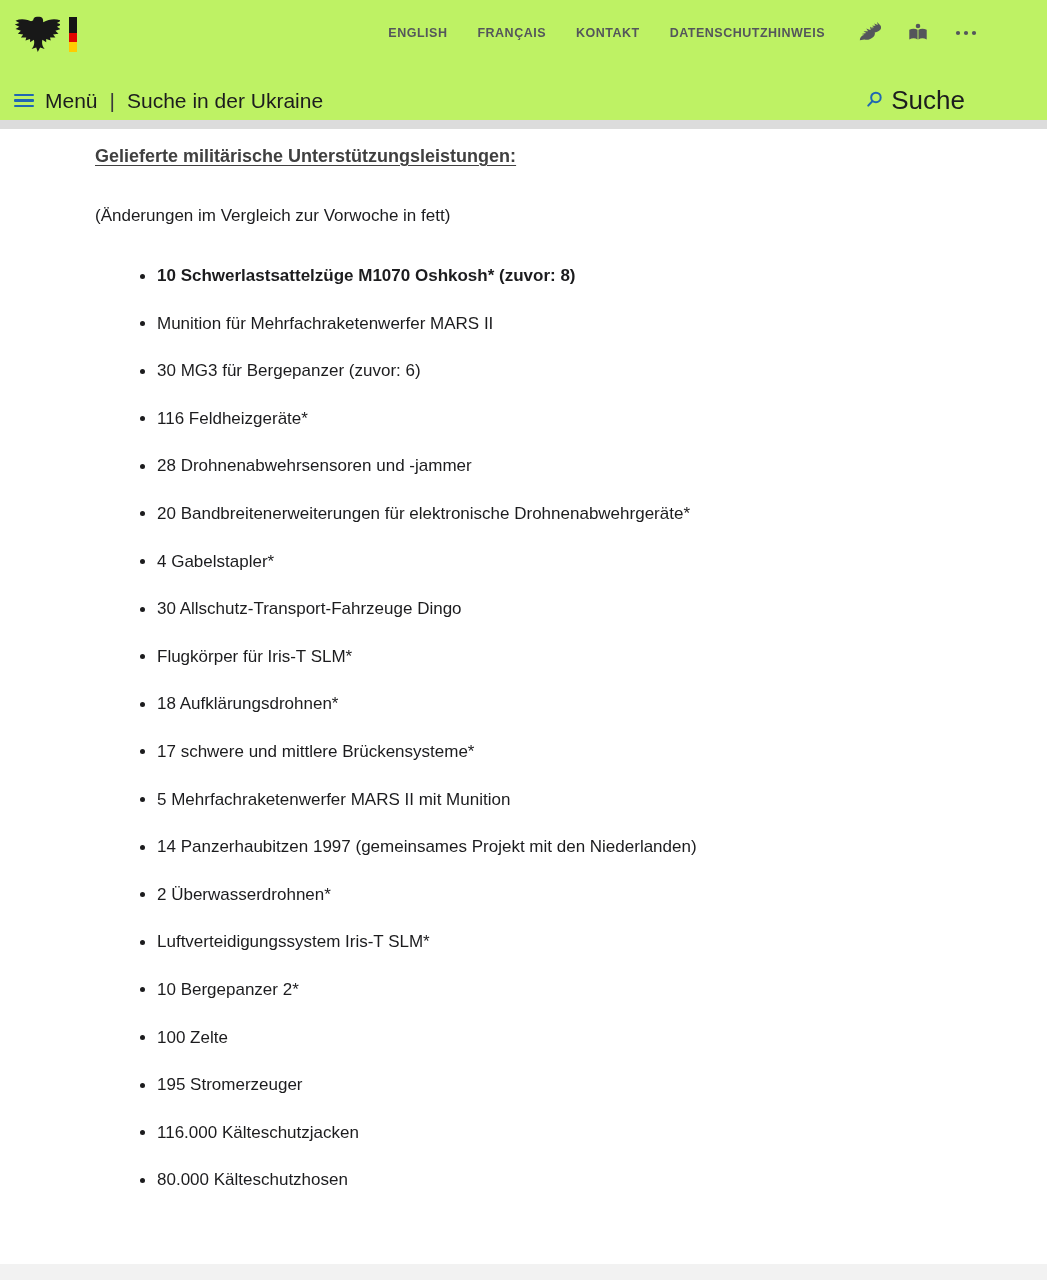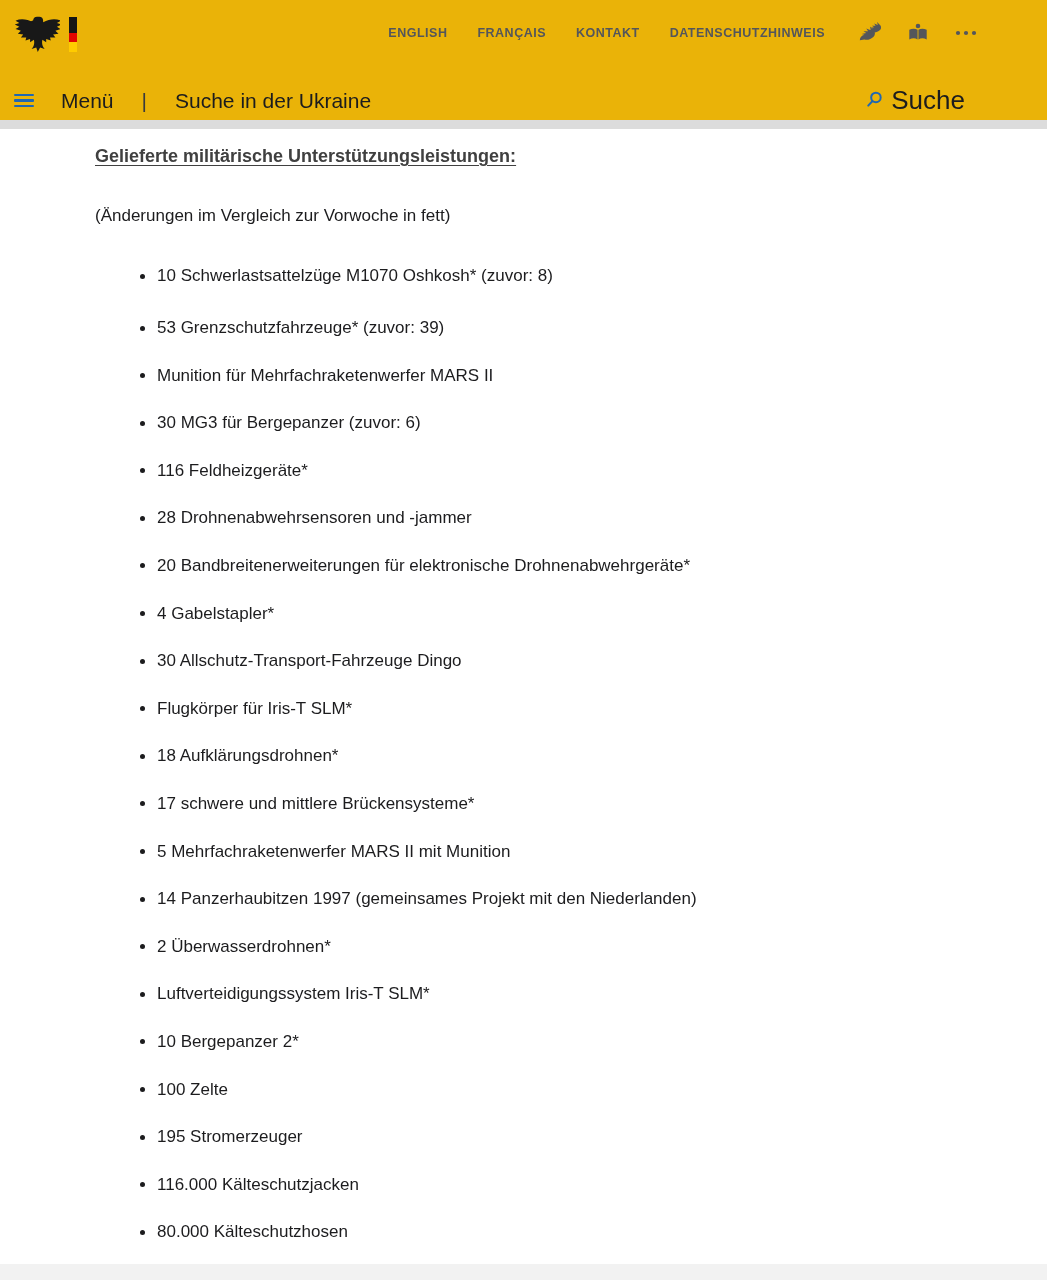--- a/index.html
+++ b/index.html
@@ -4,21 +4,21 @@
 <style>
   * { margin: 0; padding: 0; box-sizing: border-box; }
   html, body {
     width: 1047px; height: 1280px;
     overflow: hidden;
     background: #ffffff;
     font-family: "Liberation Sans", sans-serif;
     color: #1c1c1e;
   }
   
-  .site-header { width: 100%; height: 120px; background: #eab308; position: relative; z-index: 2; }
+  .site-header { width: 100%; height: 120px; background: #bef264; position: relative; z-index: 2; }
   .header-top {
     display: flex; justify-content: space-between; align-items: flex-start;
     padding: 12px 70px 0 14px;
   }
   .logo { display: flex; align-items: flex-start; gap: 9px; cursor: pointer; }
   .flag-stripe {
     width: 8px; height: 35px; margin-top: 5px;
     background: linear-gradient(to bottom, #151515 0 45%, #e10600 45% 72%, #ffcc00 72% 100%);
   }
   .meta-nav { display: flex; align-items: center; gap: 30px; margin-top: 10px; }
@@ -26,21 +26,21 @@
     font-size: 12.5px; font-weight: 700; letter-spacing: 0.5px;
     color: #54565b; text-decoration: none; cursor: pointer;
   }
   .meta-icons { display: flex; align-items: center; gap: 26px; margin-left: 2px; }
   .icon-btn { display: inline-flex; align-items: center; cursor: pointer; }
   
   .header-bottom {
     display: flex; justify-content: space-between; align-items: center;
     padding: 0 82px 0 14px; margin-top: 21px;
   }
-  .menu-group { display: flex; align-items: center; font-size: 21px; color: #1c1c1e; gap: 16px; }
+  .menu-group { display: flex; align-items: center; font-size: 21px; color: #1c1c1e; }
   .hamburger { display: inline-flex; flex-direction: column; gap: 3px; margin-right: 11px; cursor: pointer; }
   .hamburger span { display: block; width: 20px; height: 2.6px; background: #2067b2; border-radius: 1px; }
   .menu-label { cursor: pointer; }
   .menu-sep { margin: 0 12px; font-weight: 300; color: #3a3a3c; }
   .search-group { display: flex; align-items: center; gap: 7px; font-size: 26px; cursor: pointer; }
   
   .divider-strip { width: 100%; height: 9px; background: #dcdcdc; }
   
   .bottom-band { position: absolute; left: 0; top: 1264px; width: 100%; height: 16px; background: #f2f2f2; z-index: 0; }
   
@@ -52,21 +52,21 @@
   .article-note { font-size: 17px; margin-top: 38px; line-height: 22px; }
   .delivery-list { list-style: none; margin: 39px 0 0 45px; }
   .delivery-list li {
     position: relative; padding-left: 17px;
     font-size: 17px; line-height: 20px; margin-bottom: 27.6px;
   }
   .delivery-list li::before {
     content: ""; position: absolute; left: 0; top: 7.5px;
     width: 5px; height: 5px; border-radius: 50%; background: #1c1c1e;
   }
-  .delivery-list li.bold { font-weight: 400; margin-top: 32px; }
+  .delivery-list li.bold { font-weight: 700; margin-top: 32px; }
 </style>
 </head>
 <body>
 
 <header class="site-header">
   <div class="header-top">
     <div class="logo">
       <span>
         <svg width="46" height="48" viewBox="0 0 60 58">
           <path fill="#181818" d="M30 4 c-3,0 -5,2 -5,5 l0,2 c-8,-4 -16,-5 -23,-2 l5,3 -6,2 6,3 -5,3 7,2 -4,4 7,1 -3,4 7,0 -1,4 6,-2 0,4 5,-3 c1,5 0,9 -3,12 l6,-2 2,6 3,-6 6,2 c-3,-3 -4,-7 -3,-12 l5,3 0,-4 6,2 -1,-4 7,0 -3,-4 7,-1 -4,-4 7,-2 -5,-3 6,-3 -6,-2 5,-3 c-7,-3 -15,-2 -23,2 l0,-2 c0,-3 -2,-5 -5,-5 z"></path>
@@ -130,21 +130,20 @@
 
 <div class="divider-strip"></div>
 <div class="bottom-band"></div>
 
 <main class="main-content">
   <h2 class="article-heading">Gelieferte militärische Unterstützungsleistungen:</h2>
   <p class="article-note">(Änderungen im Vergleich zur Vorwoche in fett)</p>
   <ul class="delivery-list">
 
   <li class="bold">10 Schwerlastsattelzüge M1070 Oshkosh* (zuvor: 8)</li>
-      <li class="bold">53 Grenzschutzfahrzeuge* (zuvor: 39)</li>
       <li>Munition für Mehrfachraketenwerfer MARS II</li>
       <li>30 MG3 für Bergepanzer (zuvor: 6)</li>
       <li>116 Feldheizgeräte*</li>
       <li>28 Drohnenabwehrsensoren und -jammer</li>
       <li>20 Bandbreitenerweiterungen für elektronische Drohnenabwehrgeräte*</li>
       <li>4 Gabelstapler*</li>
       <li>30 Allschutz-Transport-Fahrzeuge Dingo</li>
       <li>Flugkörper für Iris-T SLM*</li>
       <li>18 Aufklärungsdrohnen*</li>
       <li>17 schwere und mittlere Brückensysteme*</li>

